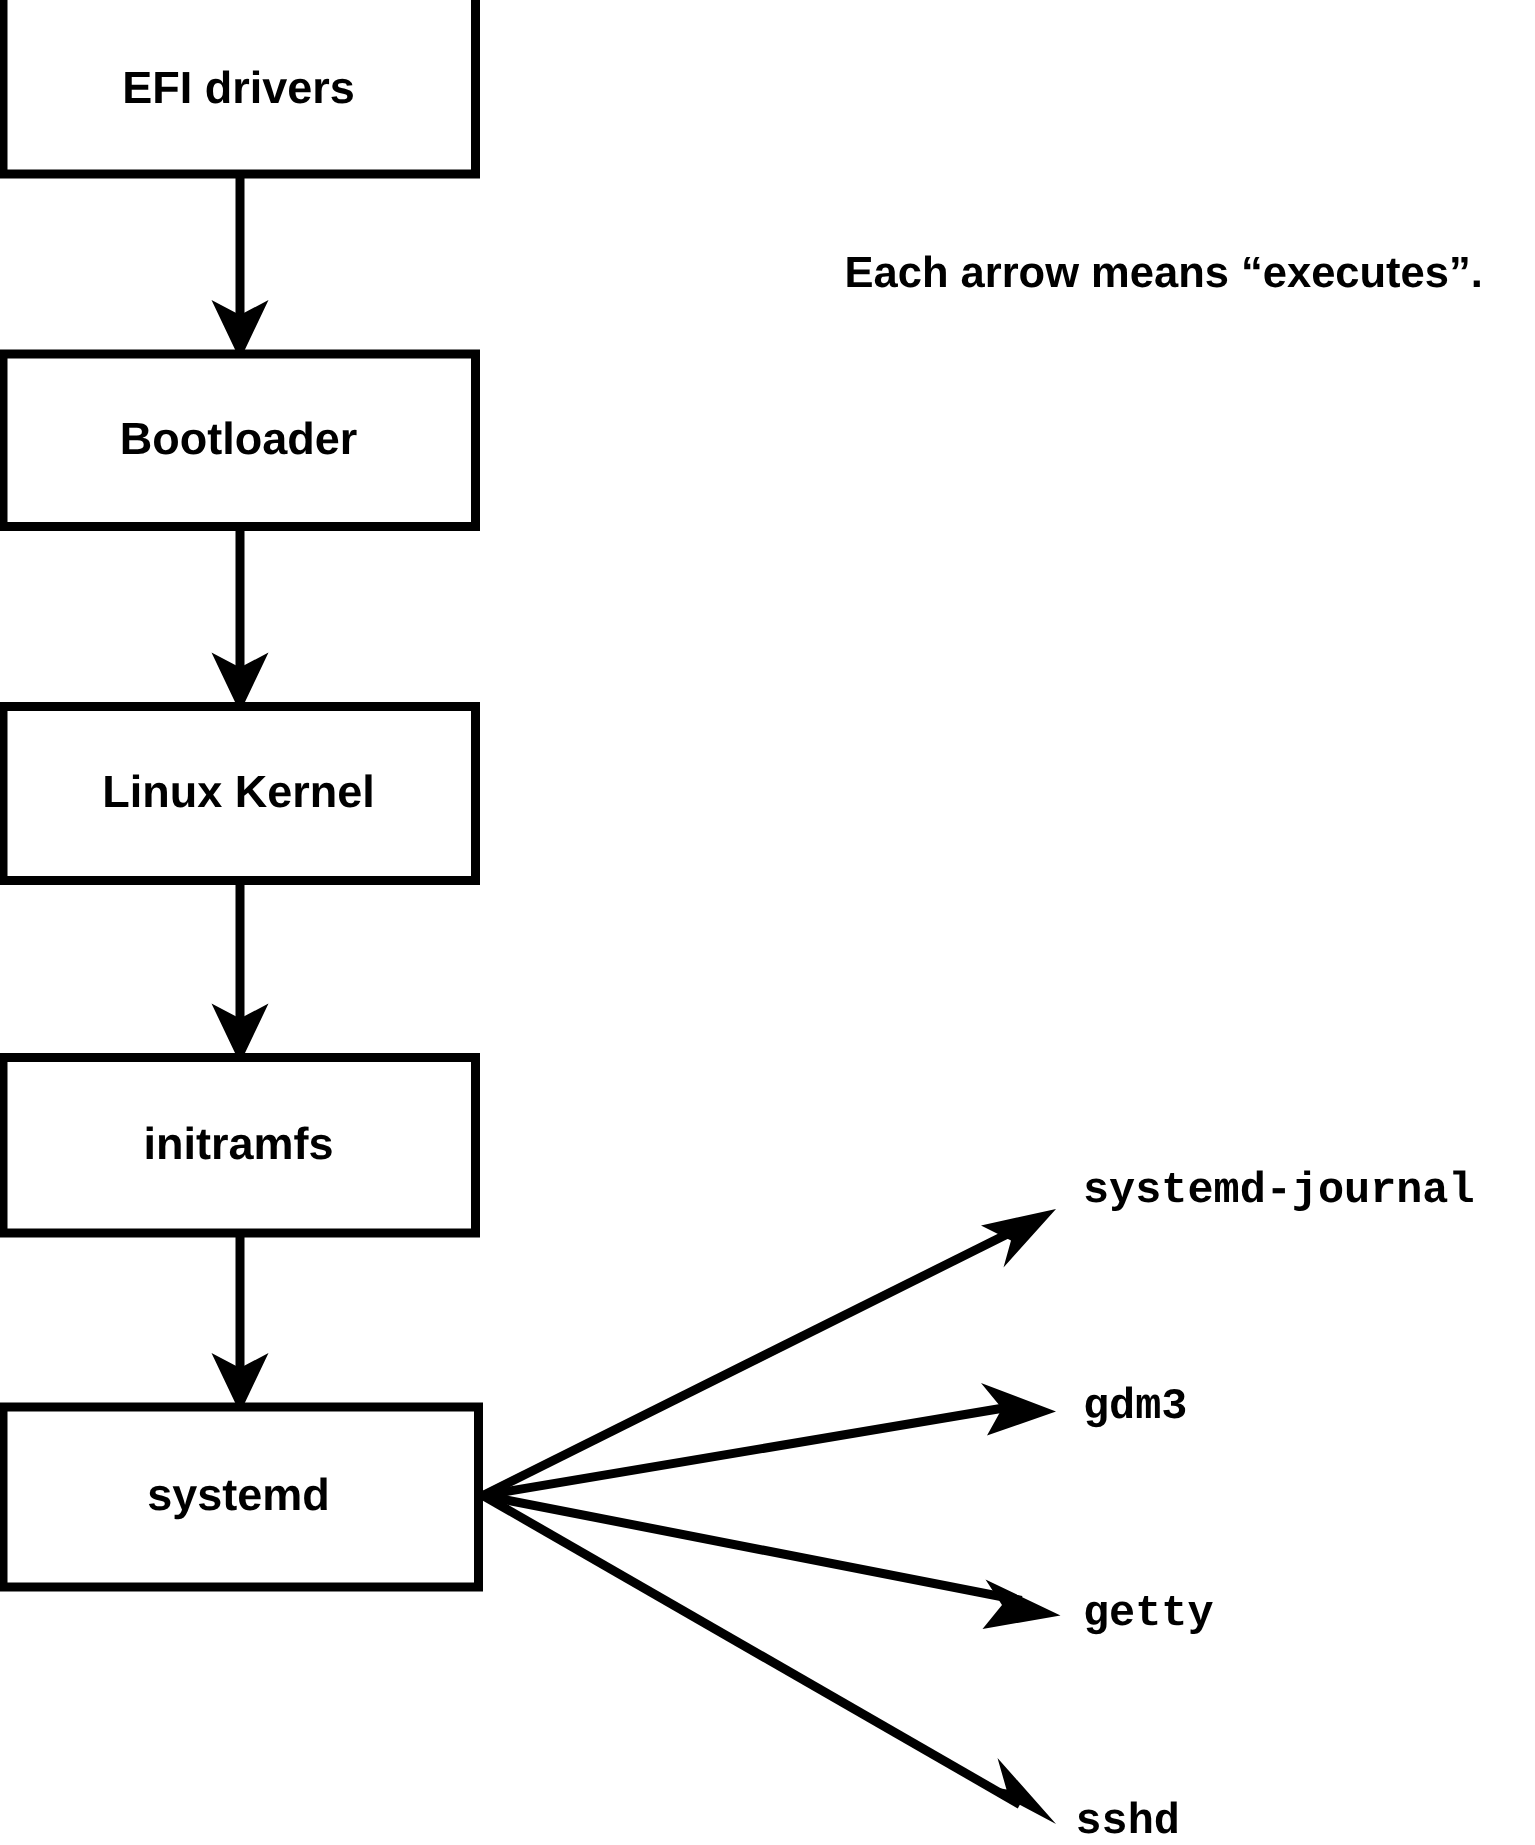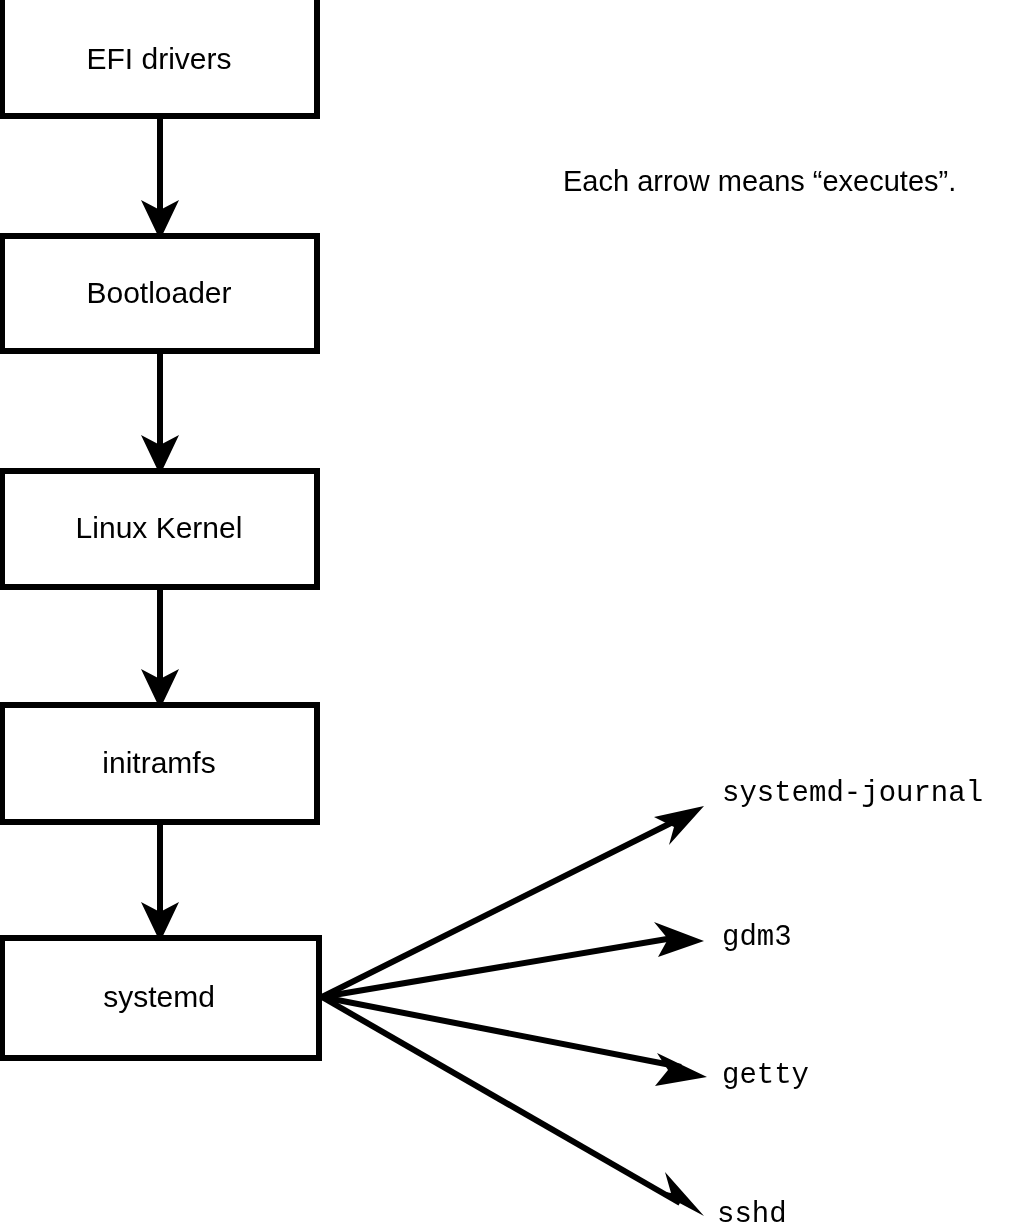--- a/index.html
+++ b/index.html
@@ -9,20 +9,21 @@
   }
   body {
     font-family: "Liberation Sans", sans-serif;
   }
   #diagram-root {
     position: relative;
     width: 1023px;
     height: 1230px;
     background: #ffffff;
     overflow: hidden;
+    font-weight: bold;
   }
   svg#boot-chain-svg {
     position: absolute;
     top: 0;
     left: 0;
     width: 1023px;
     height: 1230px;
   }
   .node-box {
     fill: #ffffff;

